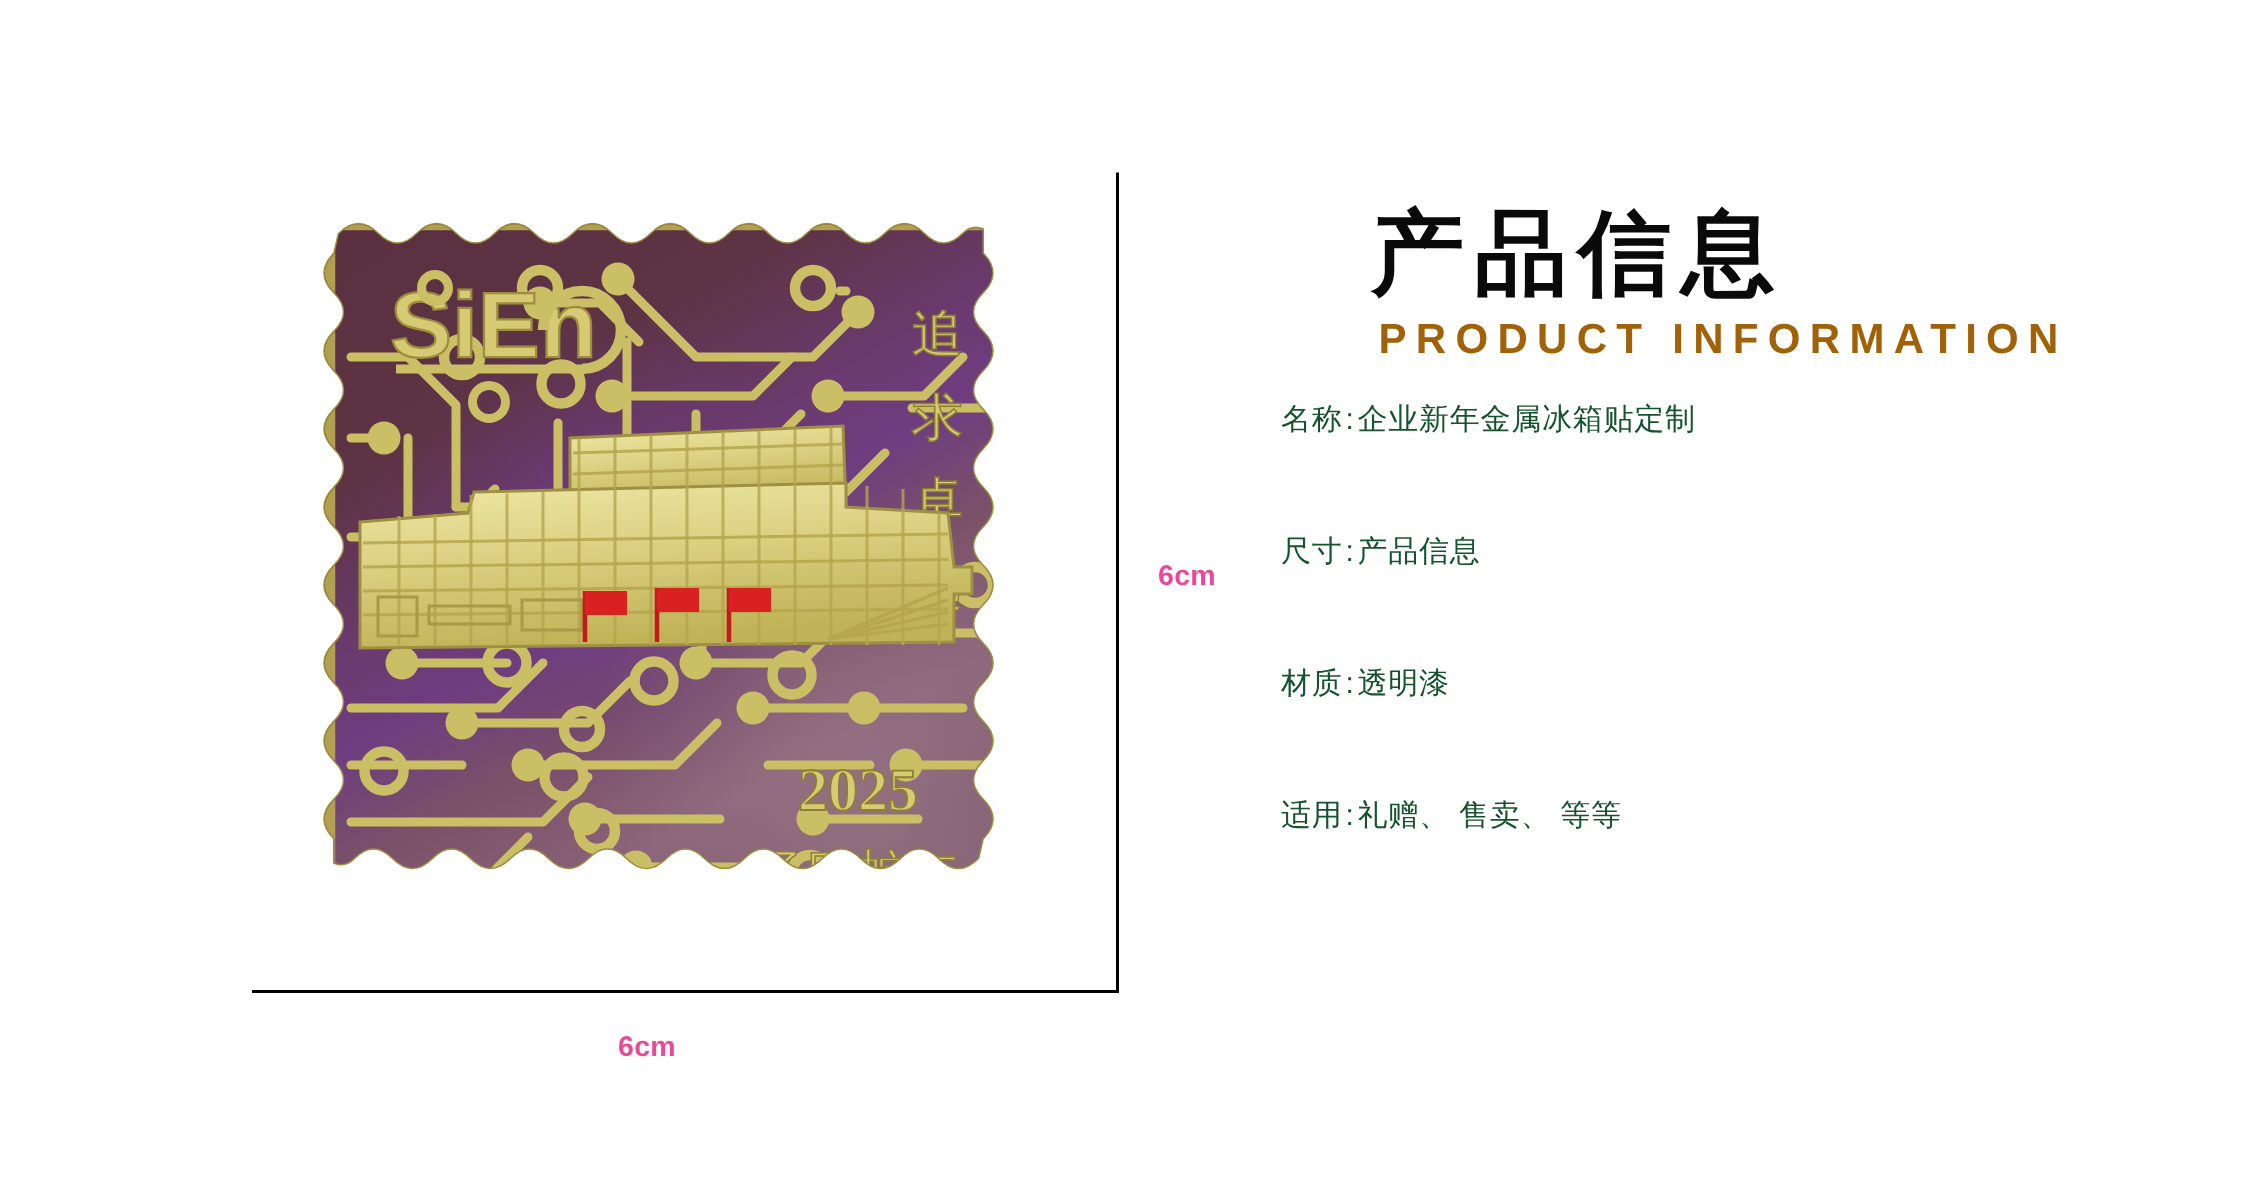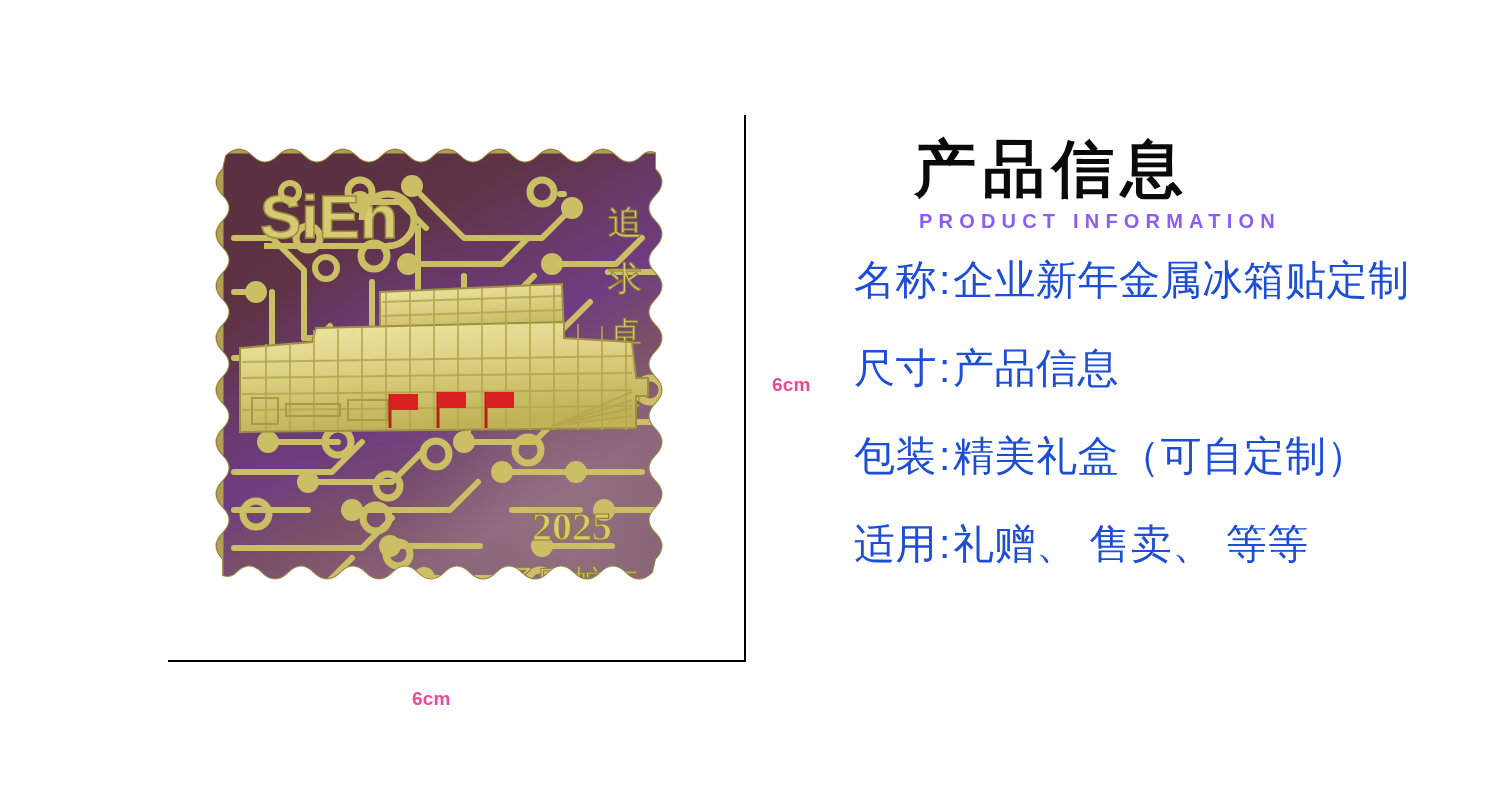--- a/index.html
+++ b/index.html
@@ -68,38 +68,38 @@
     font-size: 62px;
     font-weight: 700;
     letter-spacing: 7px;
     line-height: 1;
     color: #0a0a0a;
     white-space: nowrap;
   }
   #info-subtitle {
     position: absolute;
     left: 103px; top: 210px;
-    font-size: 20px;
+    font-size: 28px;
     font-weight: 600;
     letter-spacing: 6.2px;
-    color: #8b5cf6;
+    color: #a16207;
     white-space: nowrap;
   }
   #spec-list {
     position: absolute;
     left: 38px; top: 258px;
     width: 600px;
   }
   .spec-row {
     height: 88px;
     line-height: 44px;
-    font-size: 41px;
+    font-size: 20px;
     font-weight: 400;
     letter-spacing: .5px;
-    color: #1d4ed8;
+    color: #14532d;
     white-space: nowrap;
   }
   .spec-key { }
   .spec-sep { padding: 0 2px; }
   .spec-val { }
 </style>
 </head>
 <body>
 
 <div id="product-panel">
@@ -367,16 +367,16 @@
   <div class="dim-label" id="dim-height-label">6cm</div>
   <div class="dim-label" id="dim-width-label">6cm</div>
 </div>
 
 <div id="info-panel">
   <div id="info-title">产品信息</div>
   <div id="info-subtitle">PRODUCT INFORMATION</div>
   <div id="spec-list">
       <div class="spec-row"><span class="spec-key">名称</span><span class="spec-sep">:</span><span class="spec-val">企业新年金属冰箱贴定制</span></div>
       <div class="spec-row"><span class="spec-key">尺寸</span><span class="spec-sep">:</span><span class="spec-val">产品信息</span></div>
-      <div class="spec-row"><span class="spec-key">包装</span><span class="spec-sep">:</span><span class="spec-val">精美礼盒（可自定制）</span></div>
+      <div class="spec-row"><span class="spec-key">材质</span><span class="spec-sep">:</span><span class="spec-val">透明漆</span></div>
       <div class="spec-row"><span class="spec-key">适用</span><span class="spec-sep">:</span><span class="spec-val">礼赠、 售卖、 等等</span></div>
     </div>
 </div>
 
 </body></html>

